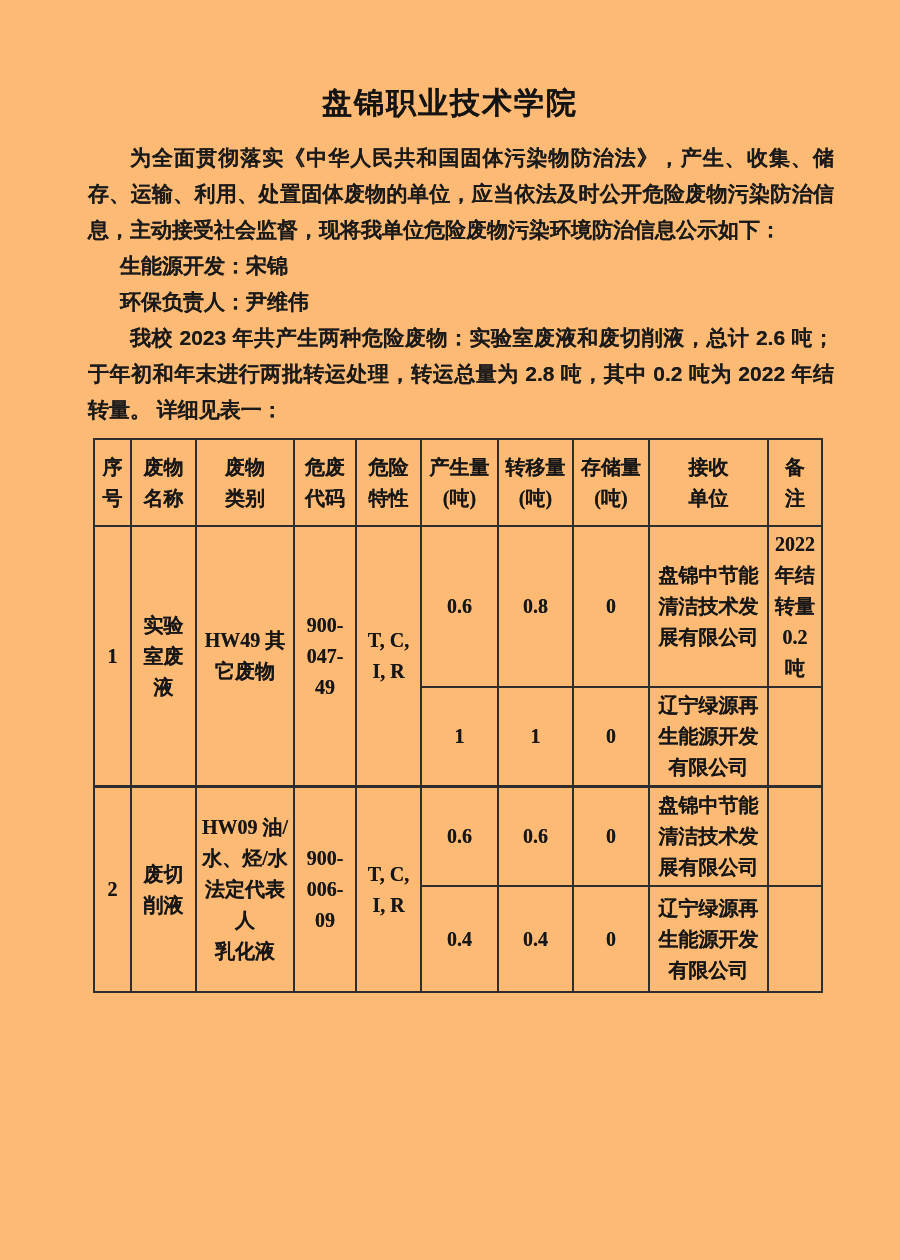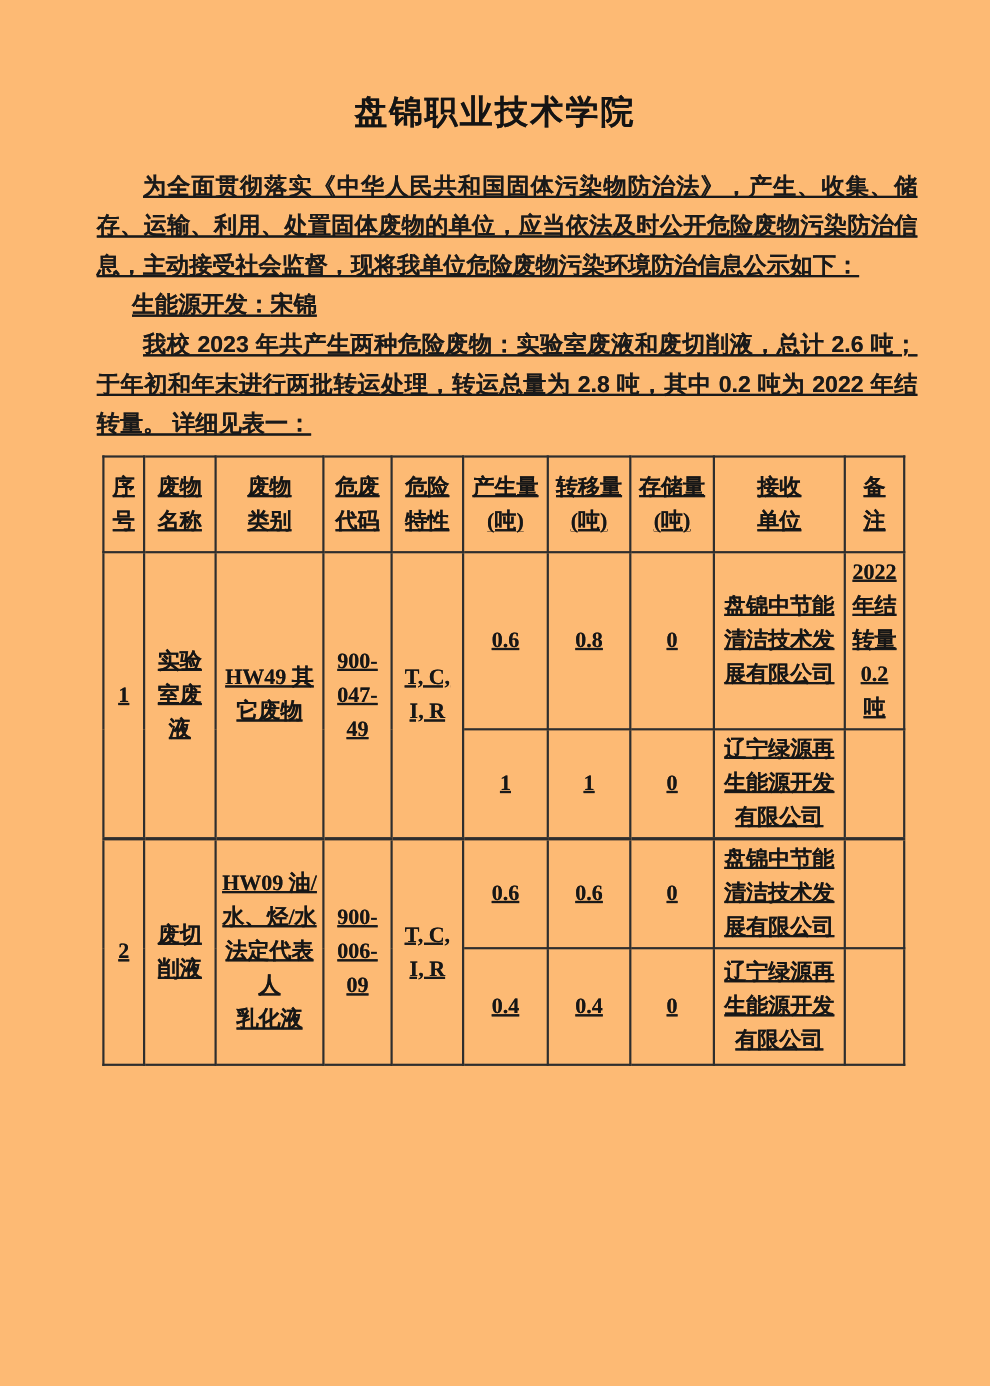--- a/index.html
+++ b/index.html
@@ -14,25 +14,24 @@
     background:#fdba74; overflow:hidden;
     text-shadow:0 0 0.6px rgba(25,25,25,0.75);
   }
   .titles {
     padding-top:85px; text-align:center;
     font-family:"Liberation Sans", sans-serif;
     font-weight:700; font-size:30px; line-height:36px; letter-spacing:2px;
     color:#141414;
   }
   .body-text {
-    margin-top:31px; padding:0 66px 0 88px;
+    margin-top:19px; padding:0 66px 0 88px;
     font-family:"Liberation Sans", sans-serif;
     font-size:21px; line-height:36px; font-weight:600;
     color:#1a1a1a;
-    text-decoration:underline;
   }
   .para { text-indent:42px; text-align:justify; }
   .info-line { padding-left:32px; }
   table.waste-table {
     margin:10px 0 0 5px; width:728px;
     border-collapse:collapse; table-layout:fixed;
     font-family:"Liberation Serif", serif;
     color:#161616;
   }
   .waste-table th, .waste-table td {
@@ -57,20 +56,21 @@
 <div class="page">
 
   <div class="titles">
     <div>盘锦职业技术学院</div>
   </div>
 
   <div class="body-text">
     <div class="para">为全面贯彻落实《中华人民共和国固体污染物防治法》，产生、收集、储存、运输、利用、处置固体废物的单位，应当依法及时公开危险废物污染防治信息，主动接受社会监督，现将我单位危险废物污染环境防治信息公示如下：</div>
 
     <div class="info-line"><span>生能源开发：</span><span>宋锦</span></div>
+    <div class="info-line"><span>环保负责人：</span><span>尹维伟</span></div>
 
     <div class="para">我校 2023 年共产生两种危险废物：实验室废液和废切削液，总计 2.6 吨；于年初和年末进行两批转运处理，转运总量为 2.8 吨，其中 0.2 吨为 2022 年结转量。 详细见表一：</div>
 
     <table class="waste-table">
       <colgroup>
         <col style="width:37px">
           <col style="width:65px">
           <col style="width:98px">
           <col style="width:62px">
           <col style="width:65px">

